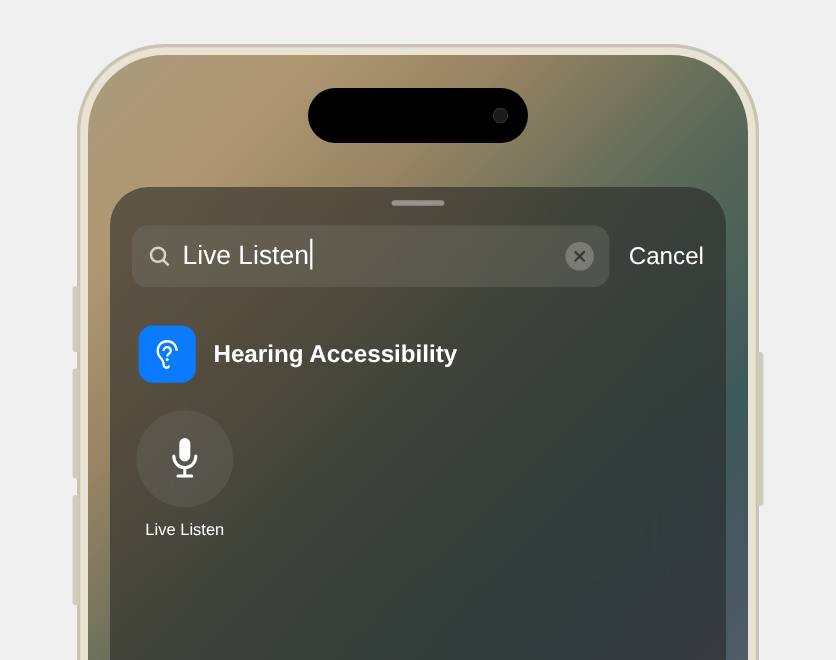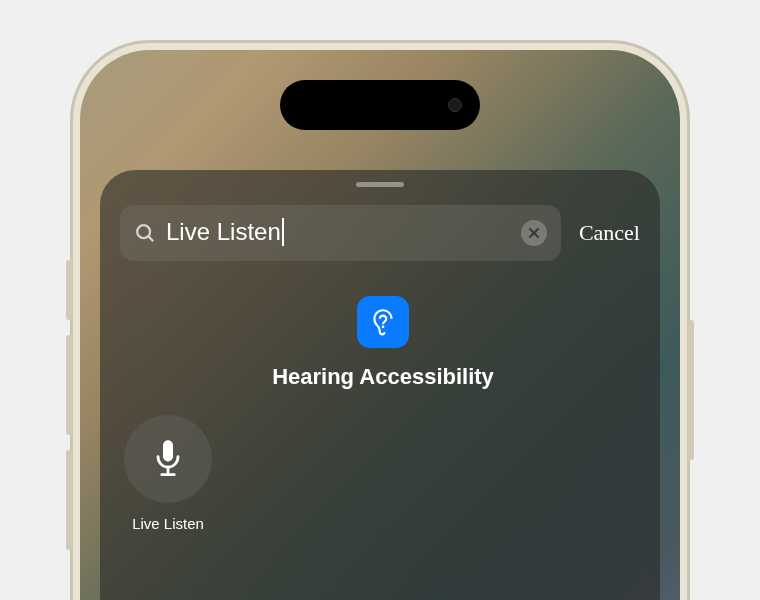--- a/index.html
+++ b/index.html
@@ -160,29 +160,27 @@
       display: flex;
       align-items: center;
       justify-content: center;
       flex-shrink: 0;
     }
     .clear-button svg { width: 12px; height: 12px; }
     .cancel-button {
       color: #fff;
       font-size: 22px;
       font-weight: 400;
-      font-family: Liberation Serif, serif;
     }
     .category-row {
       display: flex;
       align-items: center;
       gap: 16px;
       margin-bottom: 25px;
       padding-left: 6px;
-      flex-direction: column;
     }
     .category-icon {
       width: 52px;
       height: 52px;
       background: #0a7aff;
       border-radius: 13px;
       display: flex;
       align-items: center;
       justify-content: center;
     }

